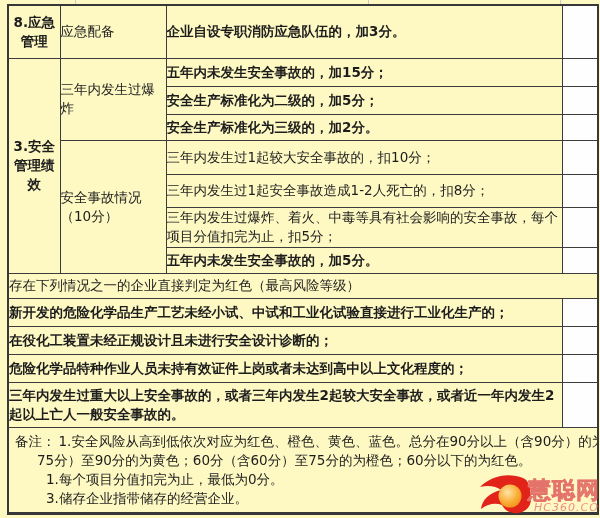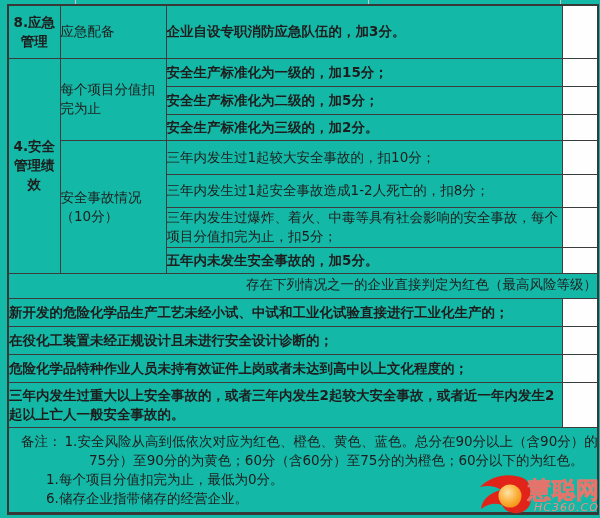--- a/index.html
+++ b/index.html
@@ -4,21 +4,21 @@
 <style>
   html,body{margin:0;padding:0;}
   body{
     font-family:"DejaVu Sans", sans-serif;
     background:#ffffff;
   }
   .page{
     position:relative;
     width:600px;
     height:518px;
-    background:#14b8a6;
+    background:#fef9c3;
     overflow:hidden;
   }
   
   .stub{
     position:absolute;
     top:0;
     width:1px;
     height:4px;
     background:#c9c9c9;
   }
@@ -57,41 +57,40 @@
     padding:2px 6px 2px 9px;
     margin-left:31px;
   }
   td.crit.b{ font-weight:bold; }
   td.score{ background:#fefefe; }
   tr.r1{height:53px;} tr.r2{height:28px;} tr.r3{height:28px;} tr.r4{height:26px;}
   tr.r5{height:34px;} tr.r6{height:33px;} tr.r7{height:40px;} tr.r8{height:26px;}
   tr.r9{height:25px;} tr.r10{height:28px;margin-left:12px;} tr.r11{height:28px;margin-left:25px;} tr.r12{height:28px;margin-top:17px;}
   tr.r13{height:45px;} tr.r14{height:86px;}
   td.redhead{
-    text-align:right;
+    text-align:left;
     font-size:13.5px;
     padding:0 4px;
-    font-family:Liberation Mono, monospace;
   }
   td.redrule{
     font-weight:bold;
     font-size:13px;
     line-height:21px;
     padding:2px 8px 2px 9px;
   }
   td.notes{
     vertical-align:top;
     font-size:12.5px;
     line-height:23px;
     padding-top:5px;
     color:#222;
   }
-  .note-row1{ display:flex; padding-left:12px; white-space:nowrap; }
+  .note-row1{ display:flex; padding-left:6px; white-space:nowrap; }
   .note-label{ margin-right:3px; }
-  .note-cont{ padding-left:80px; white-space:nowrap; }
+  .note-cont{ padding-left:28px; white-space:nowrap; }
   .note-item{ padding-left:37px; white-space:nowrap; }
   .logo{
     position:absolute;
     left:478px;
     top:472px;
     width:120px;
     height:46px;
     pointer-events:none;
   }
 </style>
@@ -114,23 +113,23 @@
 
     <tbody>
         <tr class="r1">
       <td class="cat">8.应急管理</td>
       <td class="sub">应急配备</td>
       <td class="crit b">企业自设专职消防应急队伍的，加3分。</td>
       <td class="score"></td>
     </tr>
 
     <tr class="r2">
-      <td class="cat" rowspan="7">4.安全管理绩效</td>
-      <td class="sub" rowspan="3">每个项目分值扣完为止</td>
-      <td class="crit b">安全生产标准化为一级的，加15分；</td>
+      <td class="cat" rowspan="7">3.安全管理绩效</td>
+      <td class="sub" rowspan="3">三年内发生过爆炸</td>
+      <td class="crit b">五年内未发生安全事故的，加15分；</td>
       <td class="score"></td>
     </tr>
     <tr class="r3">
       <td class="crit b">安全生产标准化为二级的，加5分；</td>
       <td class="score"></td>
     </tr>
     <tr class="r4">
       <td class="crit b">安全生产标准化为三级的，加2分。</td>
       <td class="score"></td>
     </tr>
@@ -178,21 +177,21 @@
     </tr>
 
     <tr class="r14">
       <td class="notes" colspan="4">
         <div class="note-row1">
           <span class="note-label">备注：</span>
           <span>1.安全风险从高到低依次对应为红色、橙色、黄色、蓝色。总分在90分以上（含90分）的为蓝色；75分（含</span>
         </div>
         <div class="note-cont">75分）至90分的为黄色；60分（含60分）至75分的为橙色；60分以下的为红色。</div>
         <div class="note-item">1.每个项目分值扣完为止，最低为0分。</div>
-        <div class="note-item">6.储存企业指带储存的经营企业。</div>
+        <div class="note-item">3.储存企业指带储存的经营企业。</div>
       </td>
     </tr>
   </tbody>
     </table>
 
   <svg class="logo" viewBox="0 0 120 46" xmlns="http://www.w3.org/2000/svg">
     <defs>
       <radialGradient id="gball" cx="40%" cy="35%" r="75%">
         <stop offset="0%" stop-color="#ffe3a6"></stop>
         <stop offset="55%" stop-color="#fbb03b"></stop>

